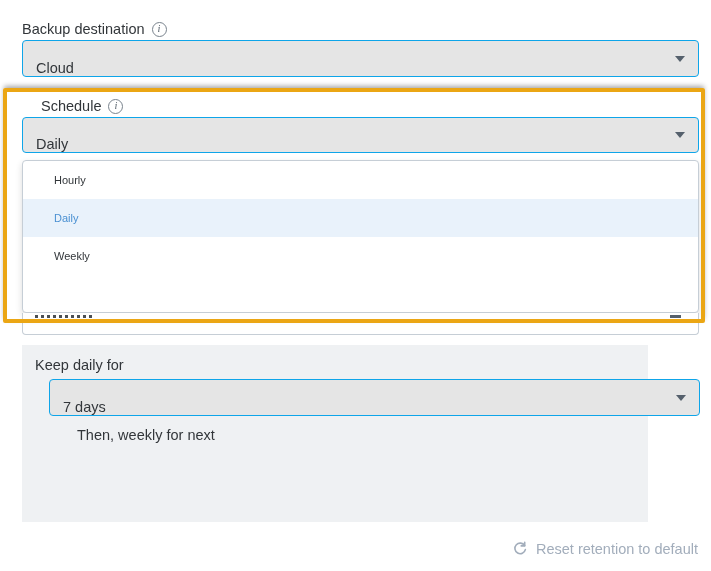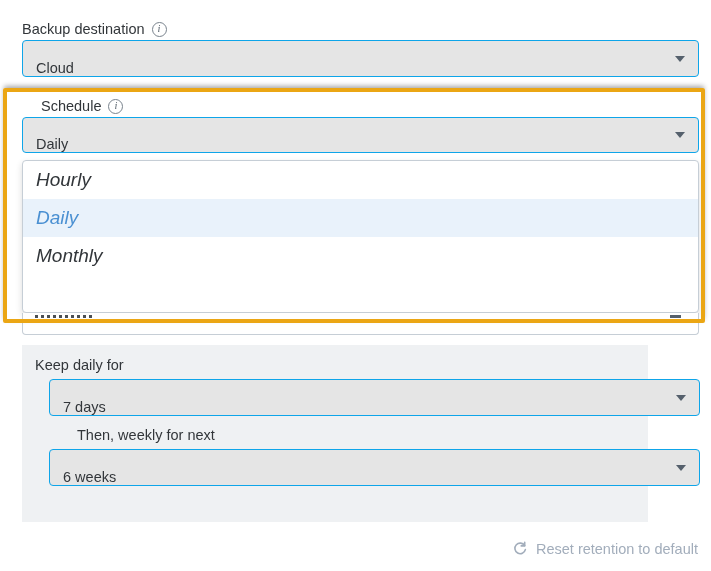--- a/index.html
+++ b/index.html
@@ -28,22 +28,22 @@
     width:0;height:0;border-left:5px solid transparent;border-right:5px solid transparent;
     border-top:6px solid #55606C;
   }
   
   .options-list{
     position:absolute;left:22px;top:160px;width:677px;height:153px;
     box-sizing:border-box;background:#fff;border:1px solid #C6CED6;border-radius:4px;
     box-shadow:0 3px 7px rgba(0,0,0,0.14);overflow:hidden;
   }
   .option{
-    height:38px;display:flex;align-items:center;padding-left:13px;
-    font-size:19px;color:#32363A;cursor:pointer;font-style:italic;
+    height:38px;display:flex;align-items:center;padding-left:31px;
+    font-size:11px;color:#32363A;cursor:pointer;
   }
   .option.selected{background:#E9F2FB;color:#4A90D2;}
   
   .hidden-select-sliver{
     position:absolute;left:22px;top:313px;width:677px;height:22px;
     box-sizing:border-box;background:#fff;border:1px solid #C6CED6;border-top:none;
     border-radius:0 0 4px 4px;
   }
   .sliver-text-tops{
     position:absolute;left:35px;top:315px;width:58px;height:3px;
@@ -91,45 +91,41 @@
   <span class="info-icon">i</span>
 </div>
 <div class="select" style="left:22px;top:117px;width:677px;height:36px;">
   <span>Daily</span>
   <span class="caret"></span>
 </div>
 
 <div class="options-list">
   <div class="option">Hourly</div>
   <div class="option selected">Daily</div>
-  <div class="option">Monthly</div>
+  <div class="option">Weekly</div>
 </div>
 
 <div class="hidden-select-sliver"></div>
 <div class="sliver-text-tops"></div>
 <div class="sliver-caret-top"></div>
 
 <div class="highlight-rect"></div>
 
 <div class="panel">
   <div class="field-label" style="left:13px;top:12px;">
     <span>Keep daily for</span>
   </div>
   <div class="select" style="top:34px;height:37px;">
     <span>7 days</span>
     <span class="caret"></span>
   </div>
 
   <div class="field-label" style="left:13px;top:82px;margin-left:42px;">
     <span>Then, weekly for next</span>
   </div>
-  <div class="select" style="top:104px;height:37px;">
-    <span>6 weeks</span>
-    <span class="caret"></span>
-  </div>
 
 </div>
 
 <div class="reset-link">
   <span class="reset-icon">
     <svg width="16" height="17" viewBox="0 0 16 17" fill="none">
       <path d="M12.7 5.6 A5.3 5.3 0 1 0 13.35 9.6" stroke="#A2ADBB" stroke-width="1.6" fill="none" stroke-linecap="round"></path>
       <path d="M12.7 2.2 L12.7 5.9 L9.2 5.9" stroke="#A2ADBB" stroke-width="1.6" fill="none" stroke-linecap="round" stroke-linejoin="round"></path>
     </svg>
   </span>

